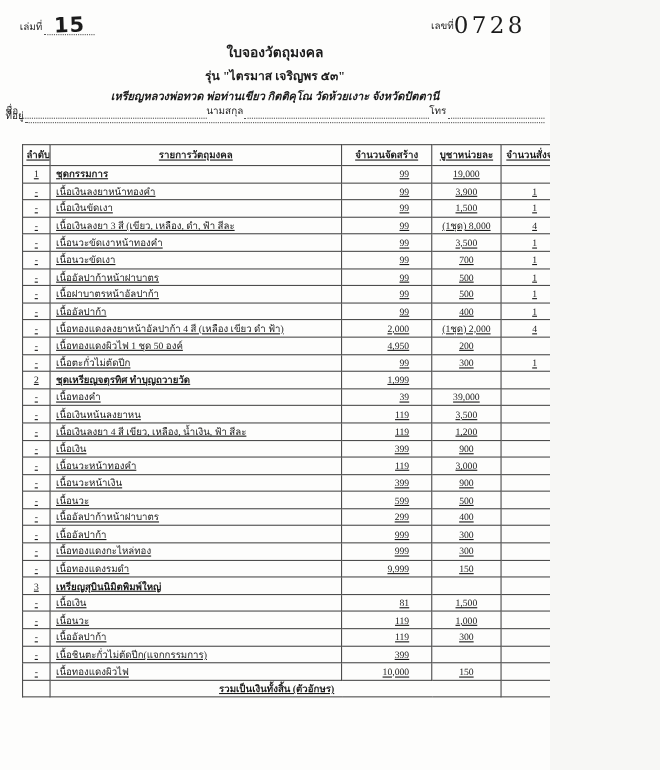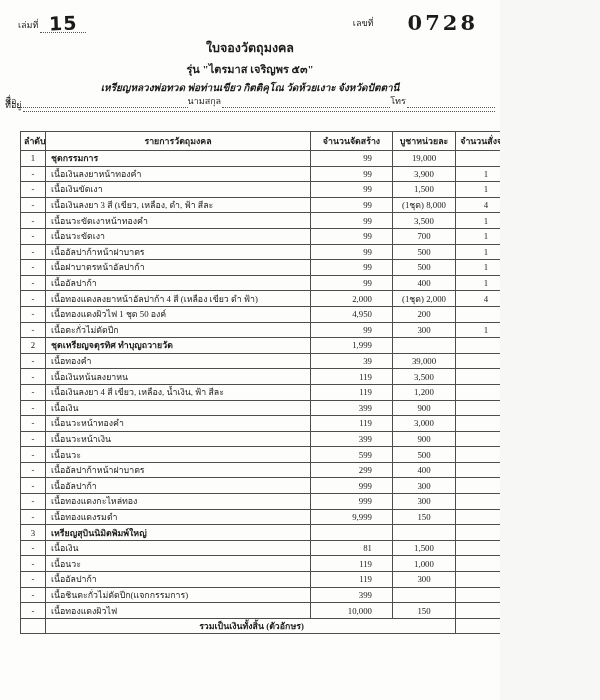--- a/index.html
+++ b/index.html
@@ -10,38 +10,38 @@
   }
   .page{position:relative;width:500px;height:700px;background:#fdfdfc;overflow:hidden;}
 
   
   .book-no{position:absolute;left:18px;top:16px;display:flex;align-items:flex-end;font-size:9px;}
   .book-no .lbl{padding-bottom:1px;}
   .book-no .dotline{width:46px;border-bottom:1px dotted #555;text-align:center;margin-left:2px;}
   .book-no .hand{font-family:"DejaVu Sans",sans-serif;font-size:19px;font-weight:600;letter-spacing:1px;transform:rotate(-2deg);display:inline-block;line-height:14px;}
   .doc-no{position:absolute;right:22px;top:12px;display:flex;align-items:center;}
   .doc-no .lbl{font-size:9px;}
-  .doc-no .stamp{font-family:"DejaVu Serif",serif;font-size:21px;font-weight:700;letter-spacing:3px;line-height:22px;margin-left:34px;}
+  .doc-no .stamp{font-family:"DejaVu Serif",serif;font-size:21px;font-weight:400;letter-spacing:3px;line-height:22px;}
 
   
   .title{position:absolute;left:0;right:0;top:38px;text-align:center;font-size:12.5px;font-weight:bold;}
   .subtitle{position:absolute;left:0;right:0;top:60px;text-align:center;font-size:11px;font-weight:bold;}
   .description{position:absolute;left:0;right:0;top:80px;text-align:center;font-size:10px;font-weight:bold;font-style:italic;}
 
   
   .fill-row{position:absolute;left:5px;right:5px;display:flex;align-items:flex-end;font-size:9px;}
   .fill-row .lbl{padding:0 1px 0 0;white-space:nowrap;}
   .dots{border-bottom:1px dotted #555;height:11px;}
   .name-row{top:94px;}
   .addr-row{top:98px;}
   .d1{width:170px;} .d2{width:168px;} .d3{flex:1;}
   .d-full{flex:1;}
 
   
-  table{border-collapse:collapse;table-layout:fixed;width:558px;margin:131px 0 0 20px;}
+  table{border-collapse:collapse;table-layout:fixed;width:558px;margin:131px 0 0 20px;text-decoration:underline;}
   th,td{border:1px solid #4d4d4d;font-size:8.8px;padding:0 3px;height:14.6px;overflow:hidden;white-space:nowrap;line-height:14px;vertical-align:middle;}
   th{font-weight:bold;text-align:center;height:18px;}
   td.no{text-align:center;}
   td.item{text-align:left;padding-left:5px;}
   td.made{text-align:right;padding-right:20px;}
   td.price{text-align:center;}
   td.order{text-align:center;}
   tr.row-section td.item{font-weight:bold;}
   td.summary{text-align:center;font-weight:bold;}
   td.total{font-weight:bold;text-align:center;padding-left:5px;}

